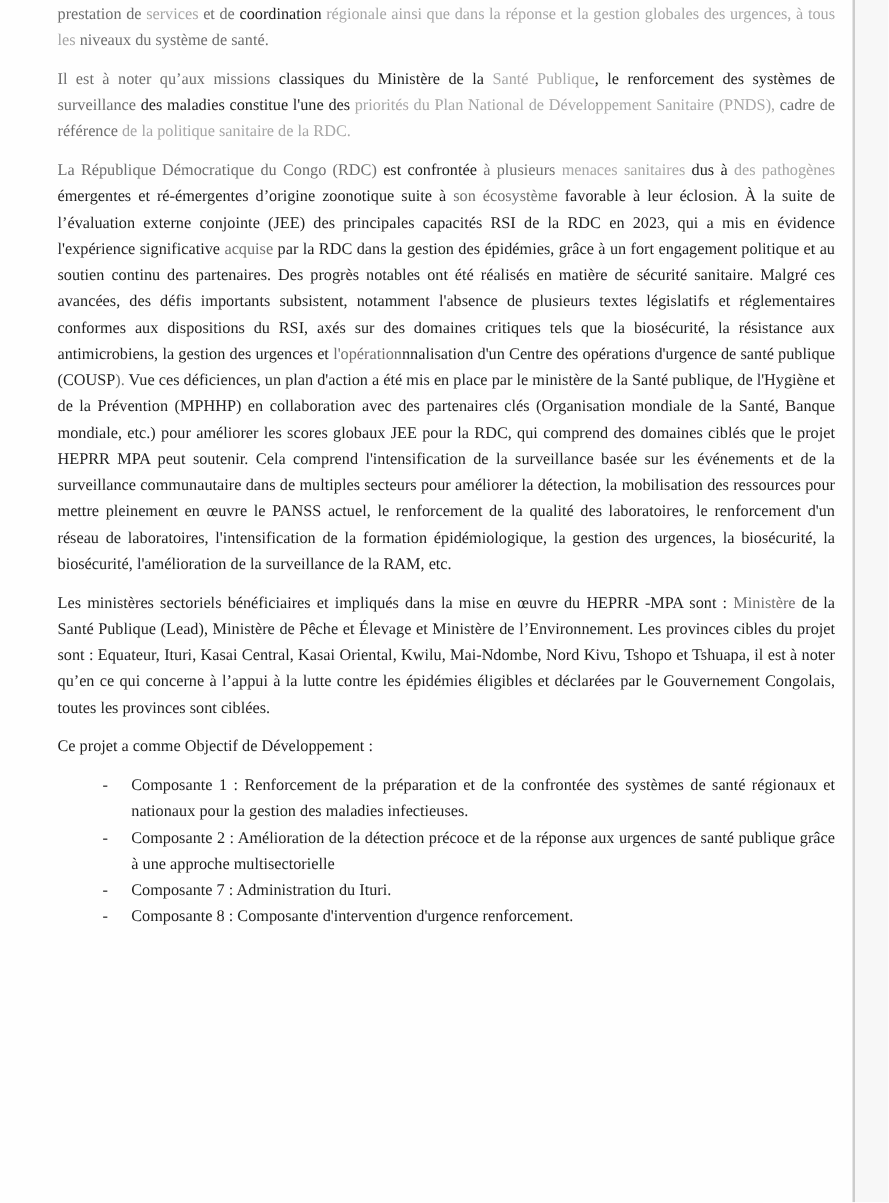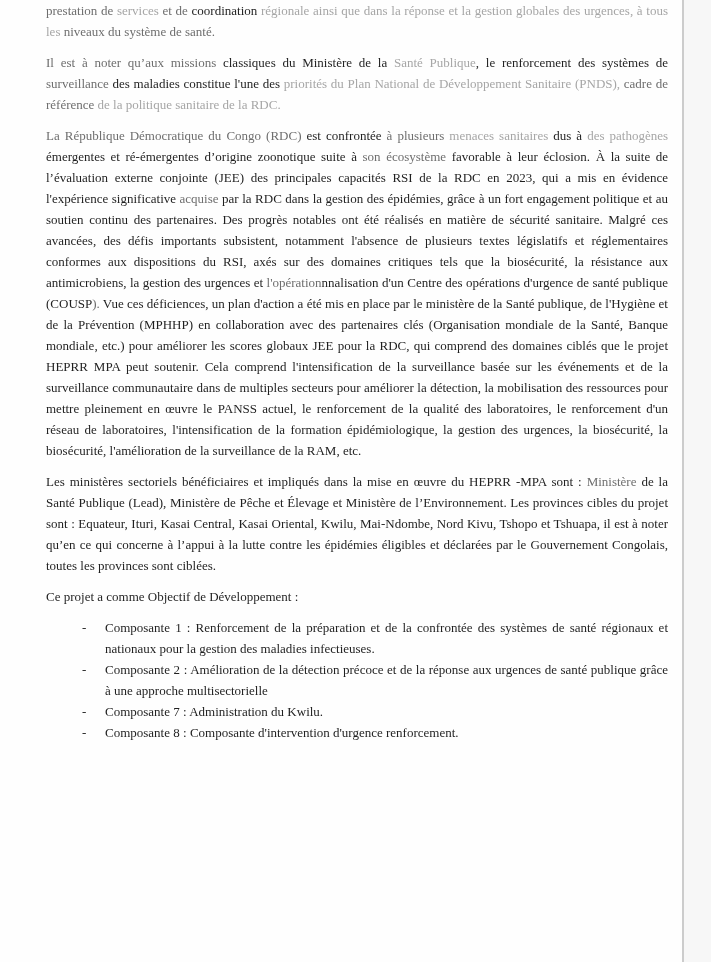--- a/index.html
+++ b/index.html
@@ -57,21 +57,21 @@
         <span class="c-text"><span class="c-label">Composante 1</span><span> : </span><span>Renforcement de la préparation et de la confrontée des systèmes de santé régionaux et nationaux pour la gestion des maladies infectieuses.</span></span>
       </div>
 
       <div class="component-item">
         <span class="bullet">-</span>
         <span class="c-text"><span class="c-label">Composante 2</span><span> : </span><span>Amélioration de la détection précoce et de la réponse aux urgences de santé publique grâce à une approche multisectorielle</span></span>
       </div>
 
       <div class="component-item">
         <span class="bullet">-</span>
-        <span class="c-text"><span class="c-label">Composante 7</span><span> : </span><span>Administration du Kwilu.</span></span>
+        <span class="c-text"><span class="c-label">Composante 7</span><span> : </span><span>Administration du Ituri.</span></span>
       </div>
 
       <div class="component-item">
         <span class="bullet">-</span>
         <span class="c-text"><span class="c-label">Composante 8</span><span> : </span><span>Composante d'intervention d'urgence renforcement.</span></span>
       </div>
 
     </div>
   </div>
 </div>

